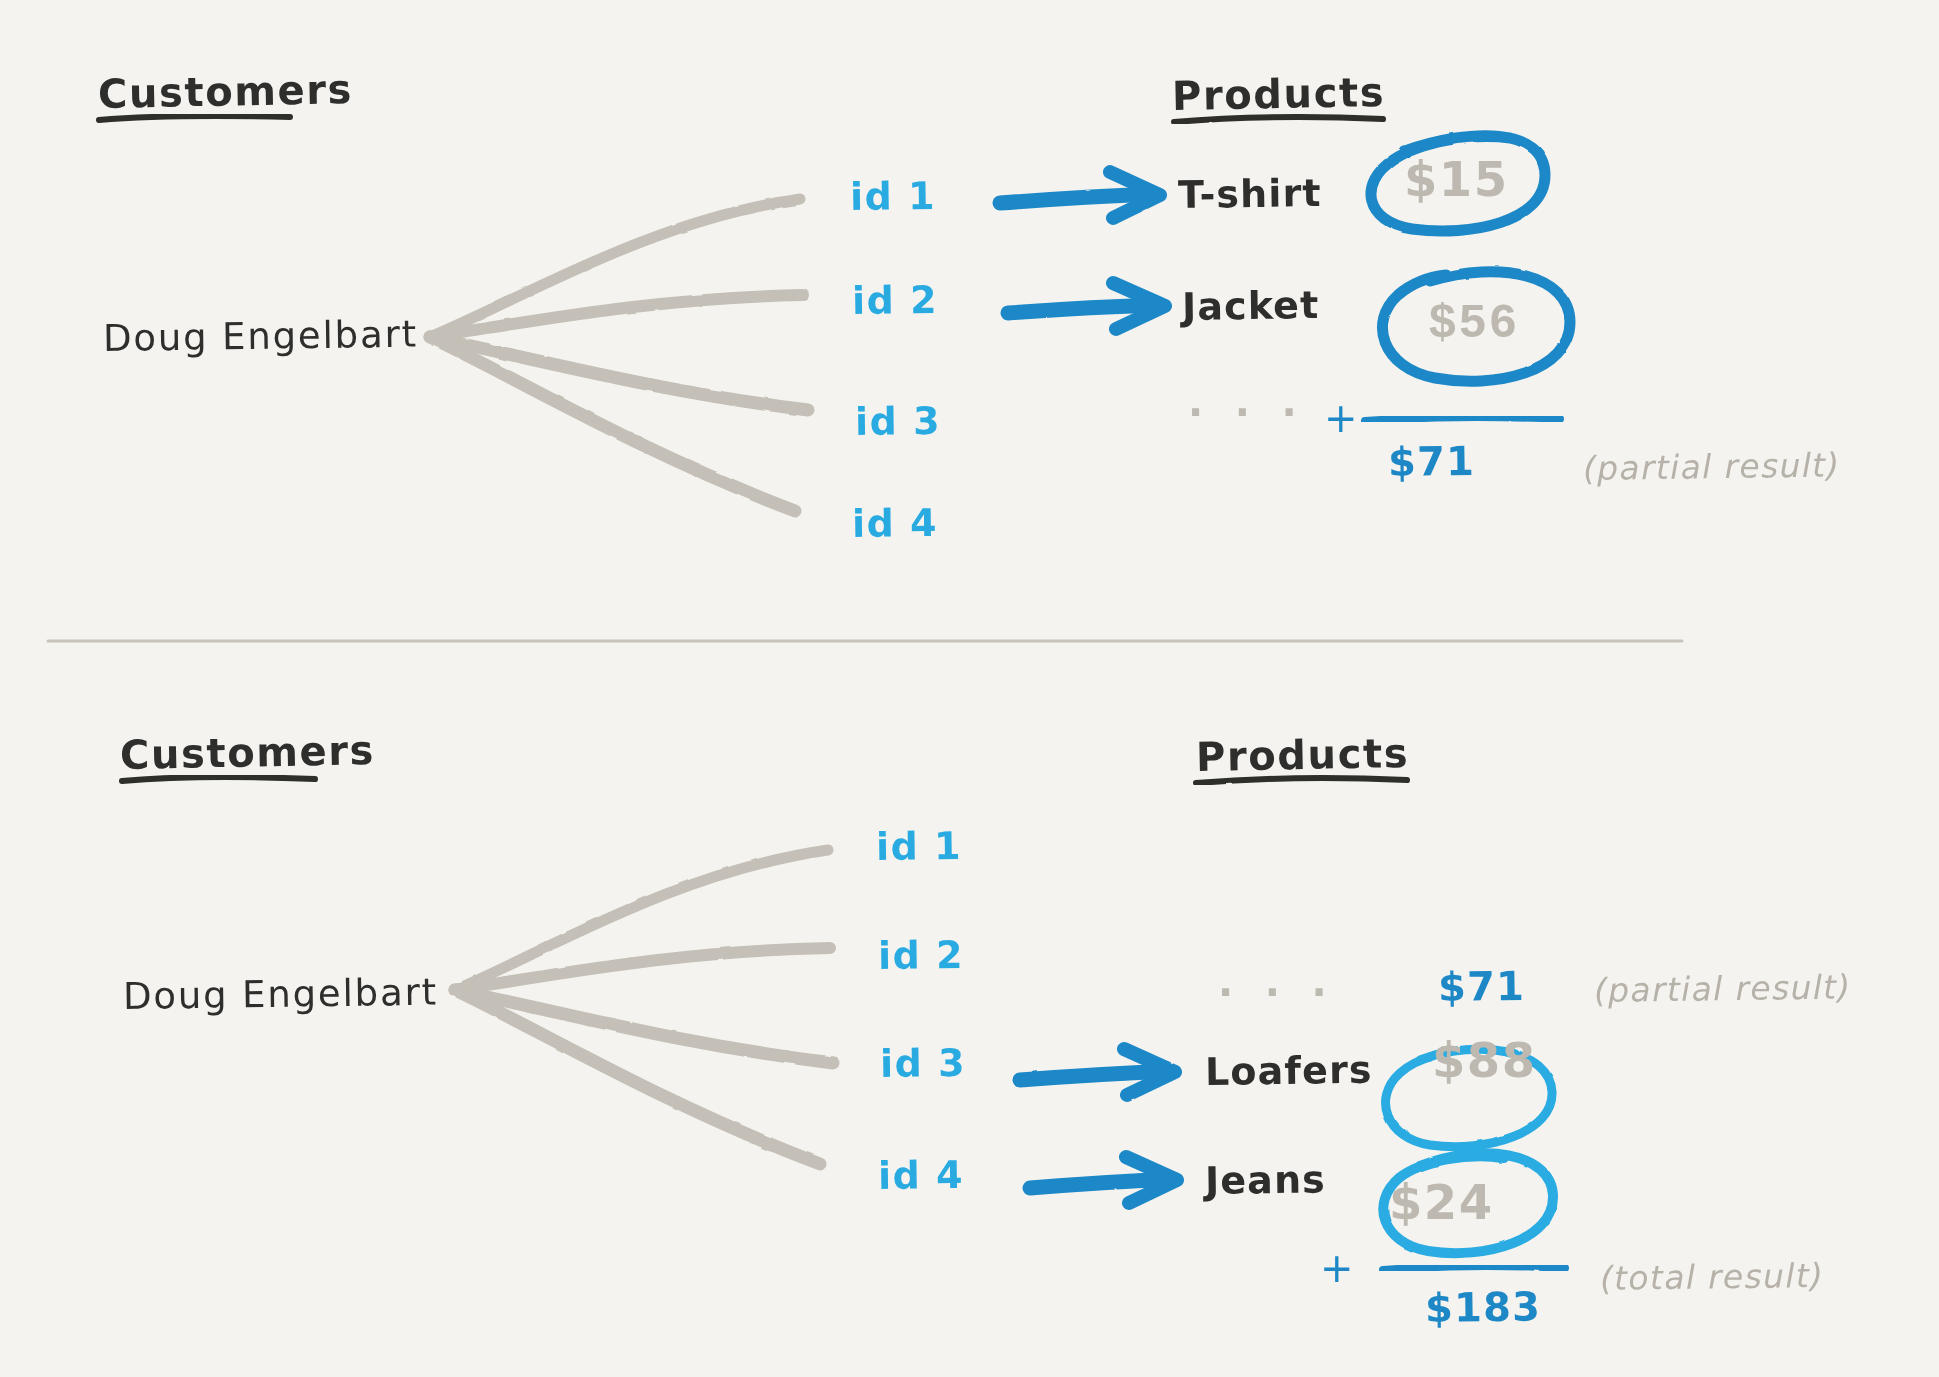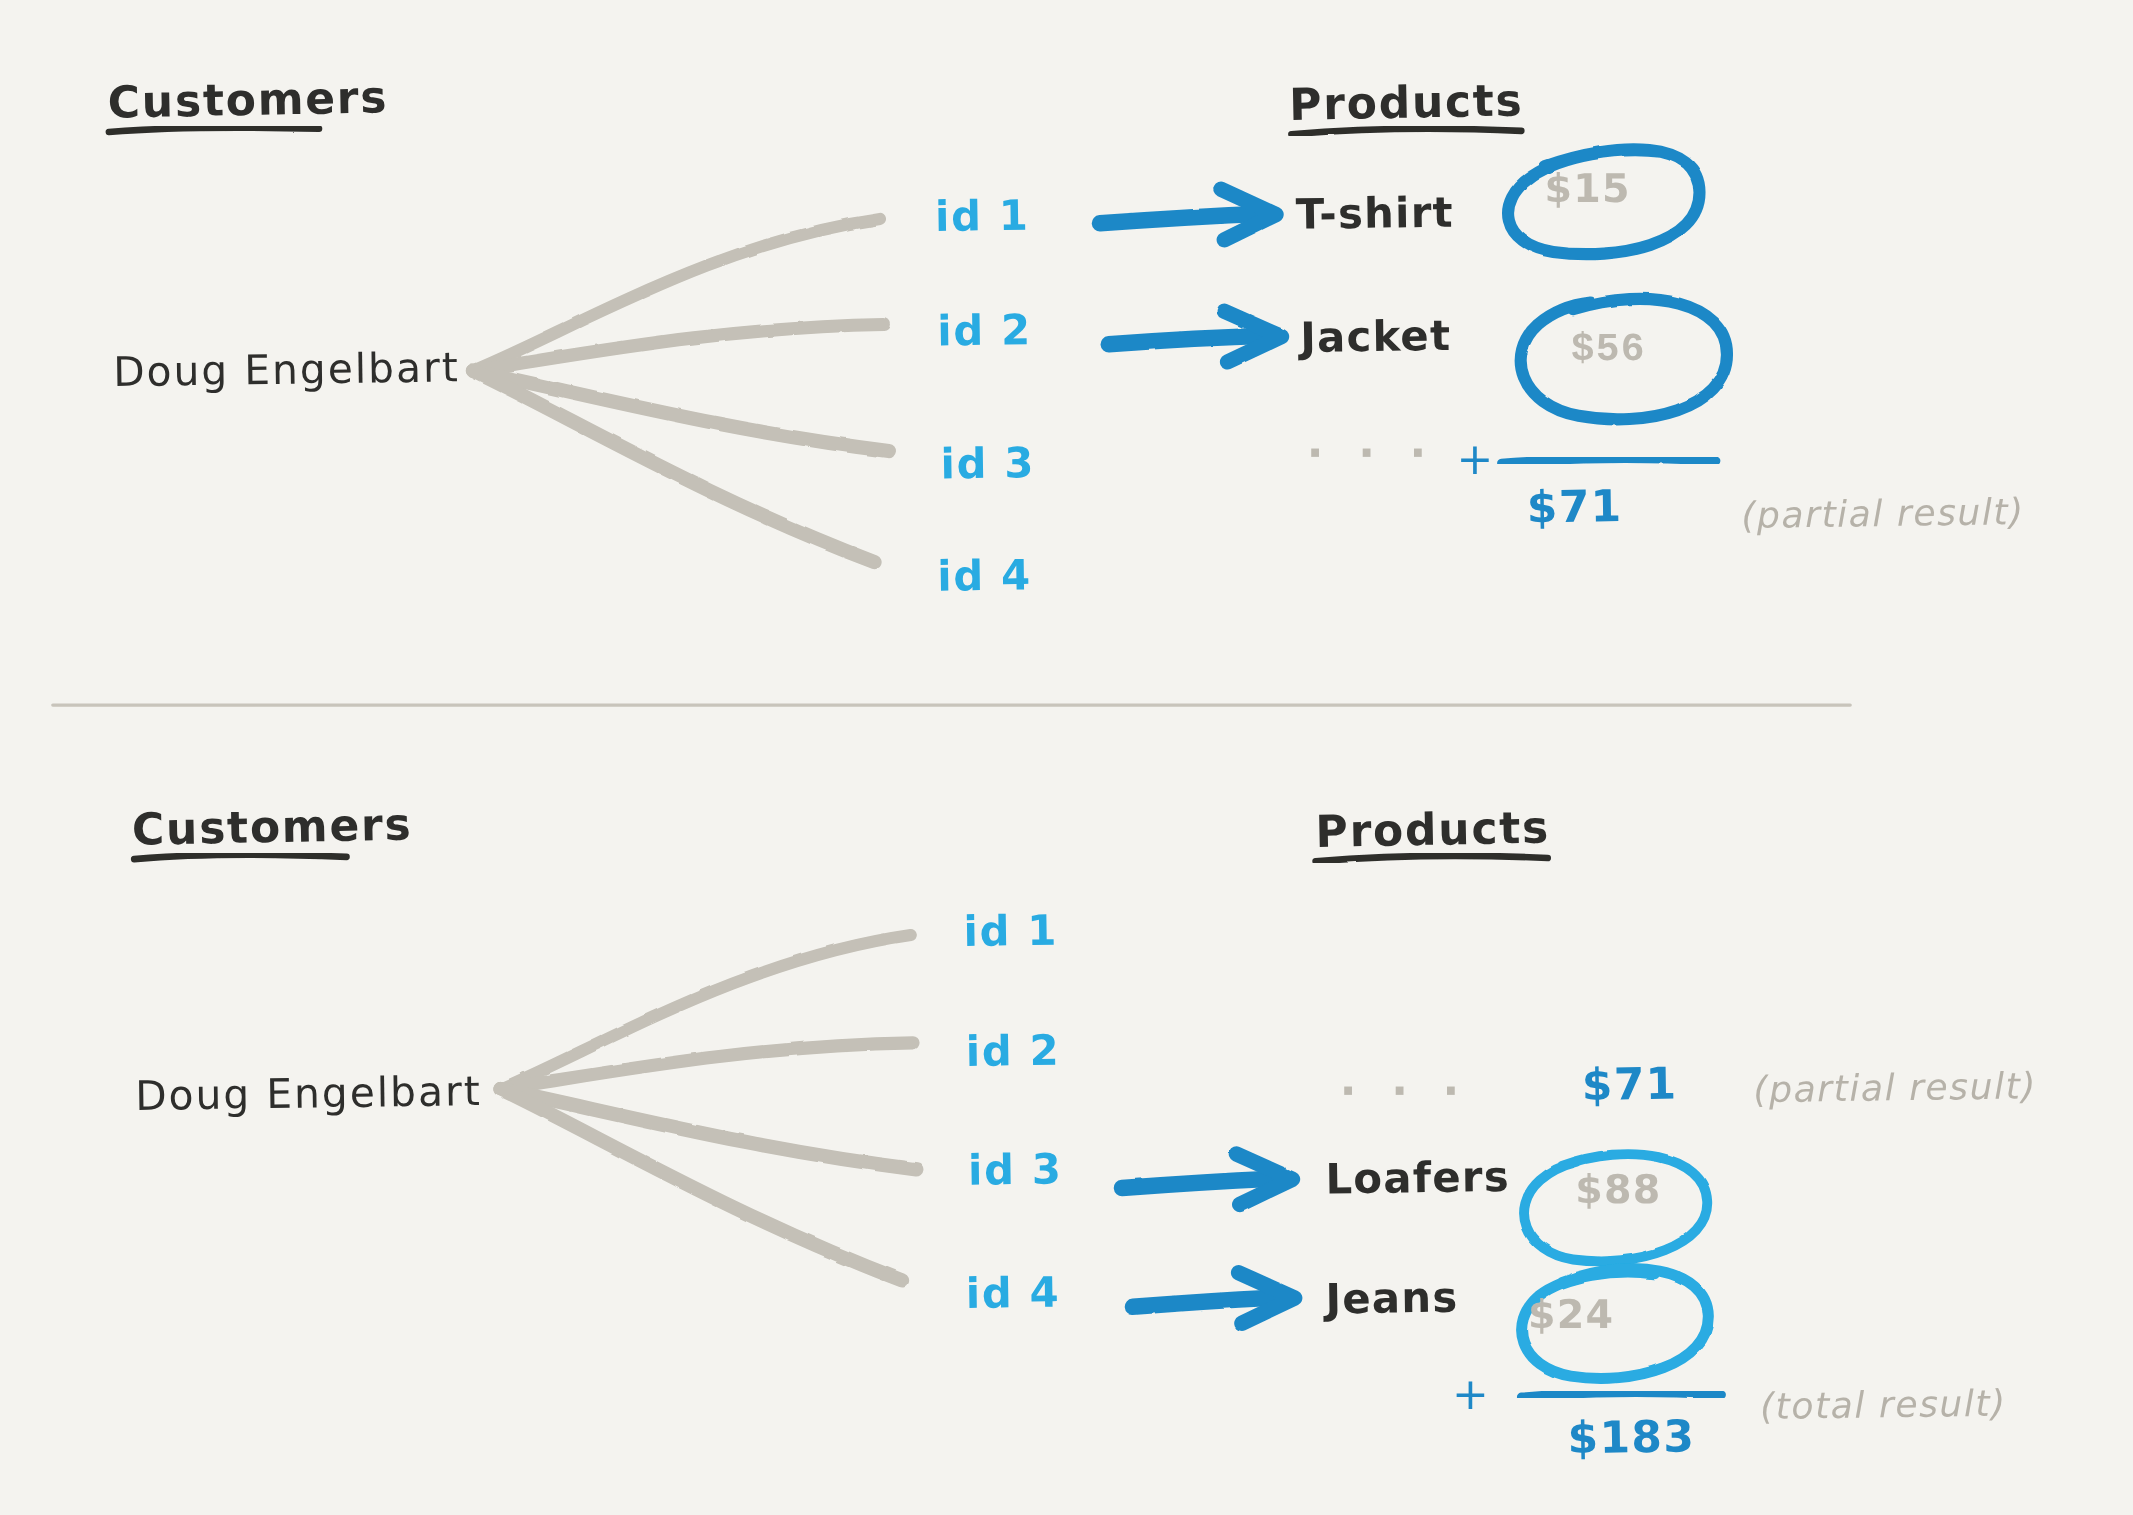--- a/index.html
+++ b/index.html
@@ -61,21 +61,21 @@
     font-size: 38px;
     font-weight: 600;
     letter-spacing: 0.04em;
   }
   .product-label {
     font-size: 38px;
     font-weight: 600;
     letter-spacing: 0.03em;
   }
   .price-label {
-    font-size: 36px;
+    font-size: 48px;
     font-weight: 600;
     letter-spacing: 0.03em;
   }
   .sum-label {
     font-size: 40px;
     font-weight: 700;
     letter-spacing: 0.03em;
   }
   .note-label {
     font-size: 33px;
@@ -208,21 +208,21 @@
     <div class="txt hand customer-name ink-dark skew2" style="left:123px; top:978px;">Doug Engelbart</div>
 
     <div class="txt hand id-label ink-blue skew2" style="left:876px; top:828px;">id 1</div>
     <div class="txt hand id-label ink-blue skew2" style="left:878px; top:937px;">id 2</div>
     <div class="txt hand id-label ink-blue skew2" style="left:880px; top:1045px;">id 3</div>
     <div class="txt hand id-label ink-blue skew2" style="left:878px; top:1157px;">id 4</div>
 
     <div class="txt hand product-label ink-dark skew2" style="left:1205px; top:1053px;">Loafers</div>
     <div class="txt hand product-label ink-dark skew2" style="left:1205px; top:1162px;">Jeans</div>
 
-    <div class="txt hand price-label ink-gray" style="left:1432px; top:1065px;">$88</div>
+    <div class="txt hand price-label ink-gray" style="left:1432px; top:1036px;">$88</div>
     <div class="txt hand price-label ink-gray" style="left:1389px; top:1178px;">$24</div>
 
     <div class="txt hand dots-label ink-gray" style="left:1218px; top:972px;">· · ·</div>
 
     <div class="txt hand sum-label ink-blue-d skew2" style="left:1438px; top:967px;">$71</div>
 
     <div class="txt hand note-label ink-gray-d skew2" style="left:1594px; top:974px;">(partial result)</div>
 
     <div class="txt hand plus-label ink-blue-d" style="left:1320px; top:1248px;">+</div>
 

